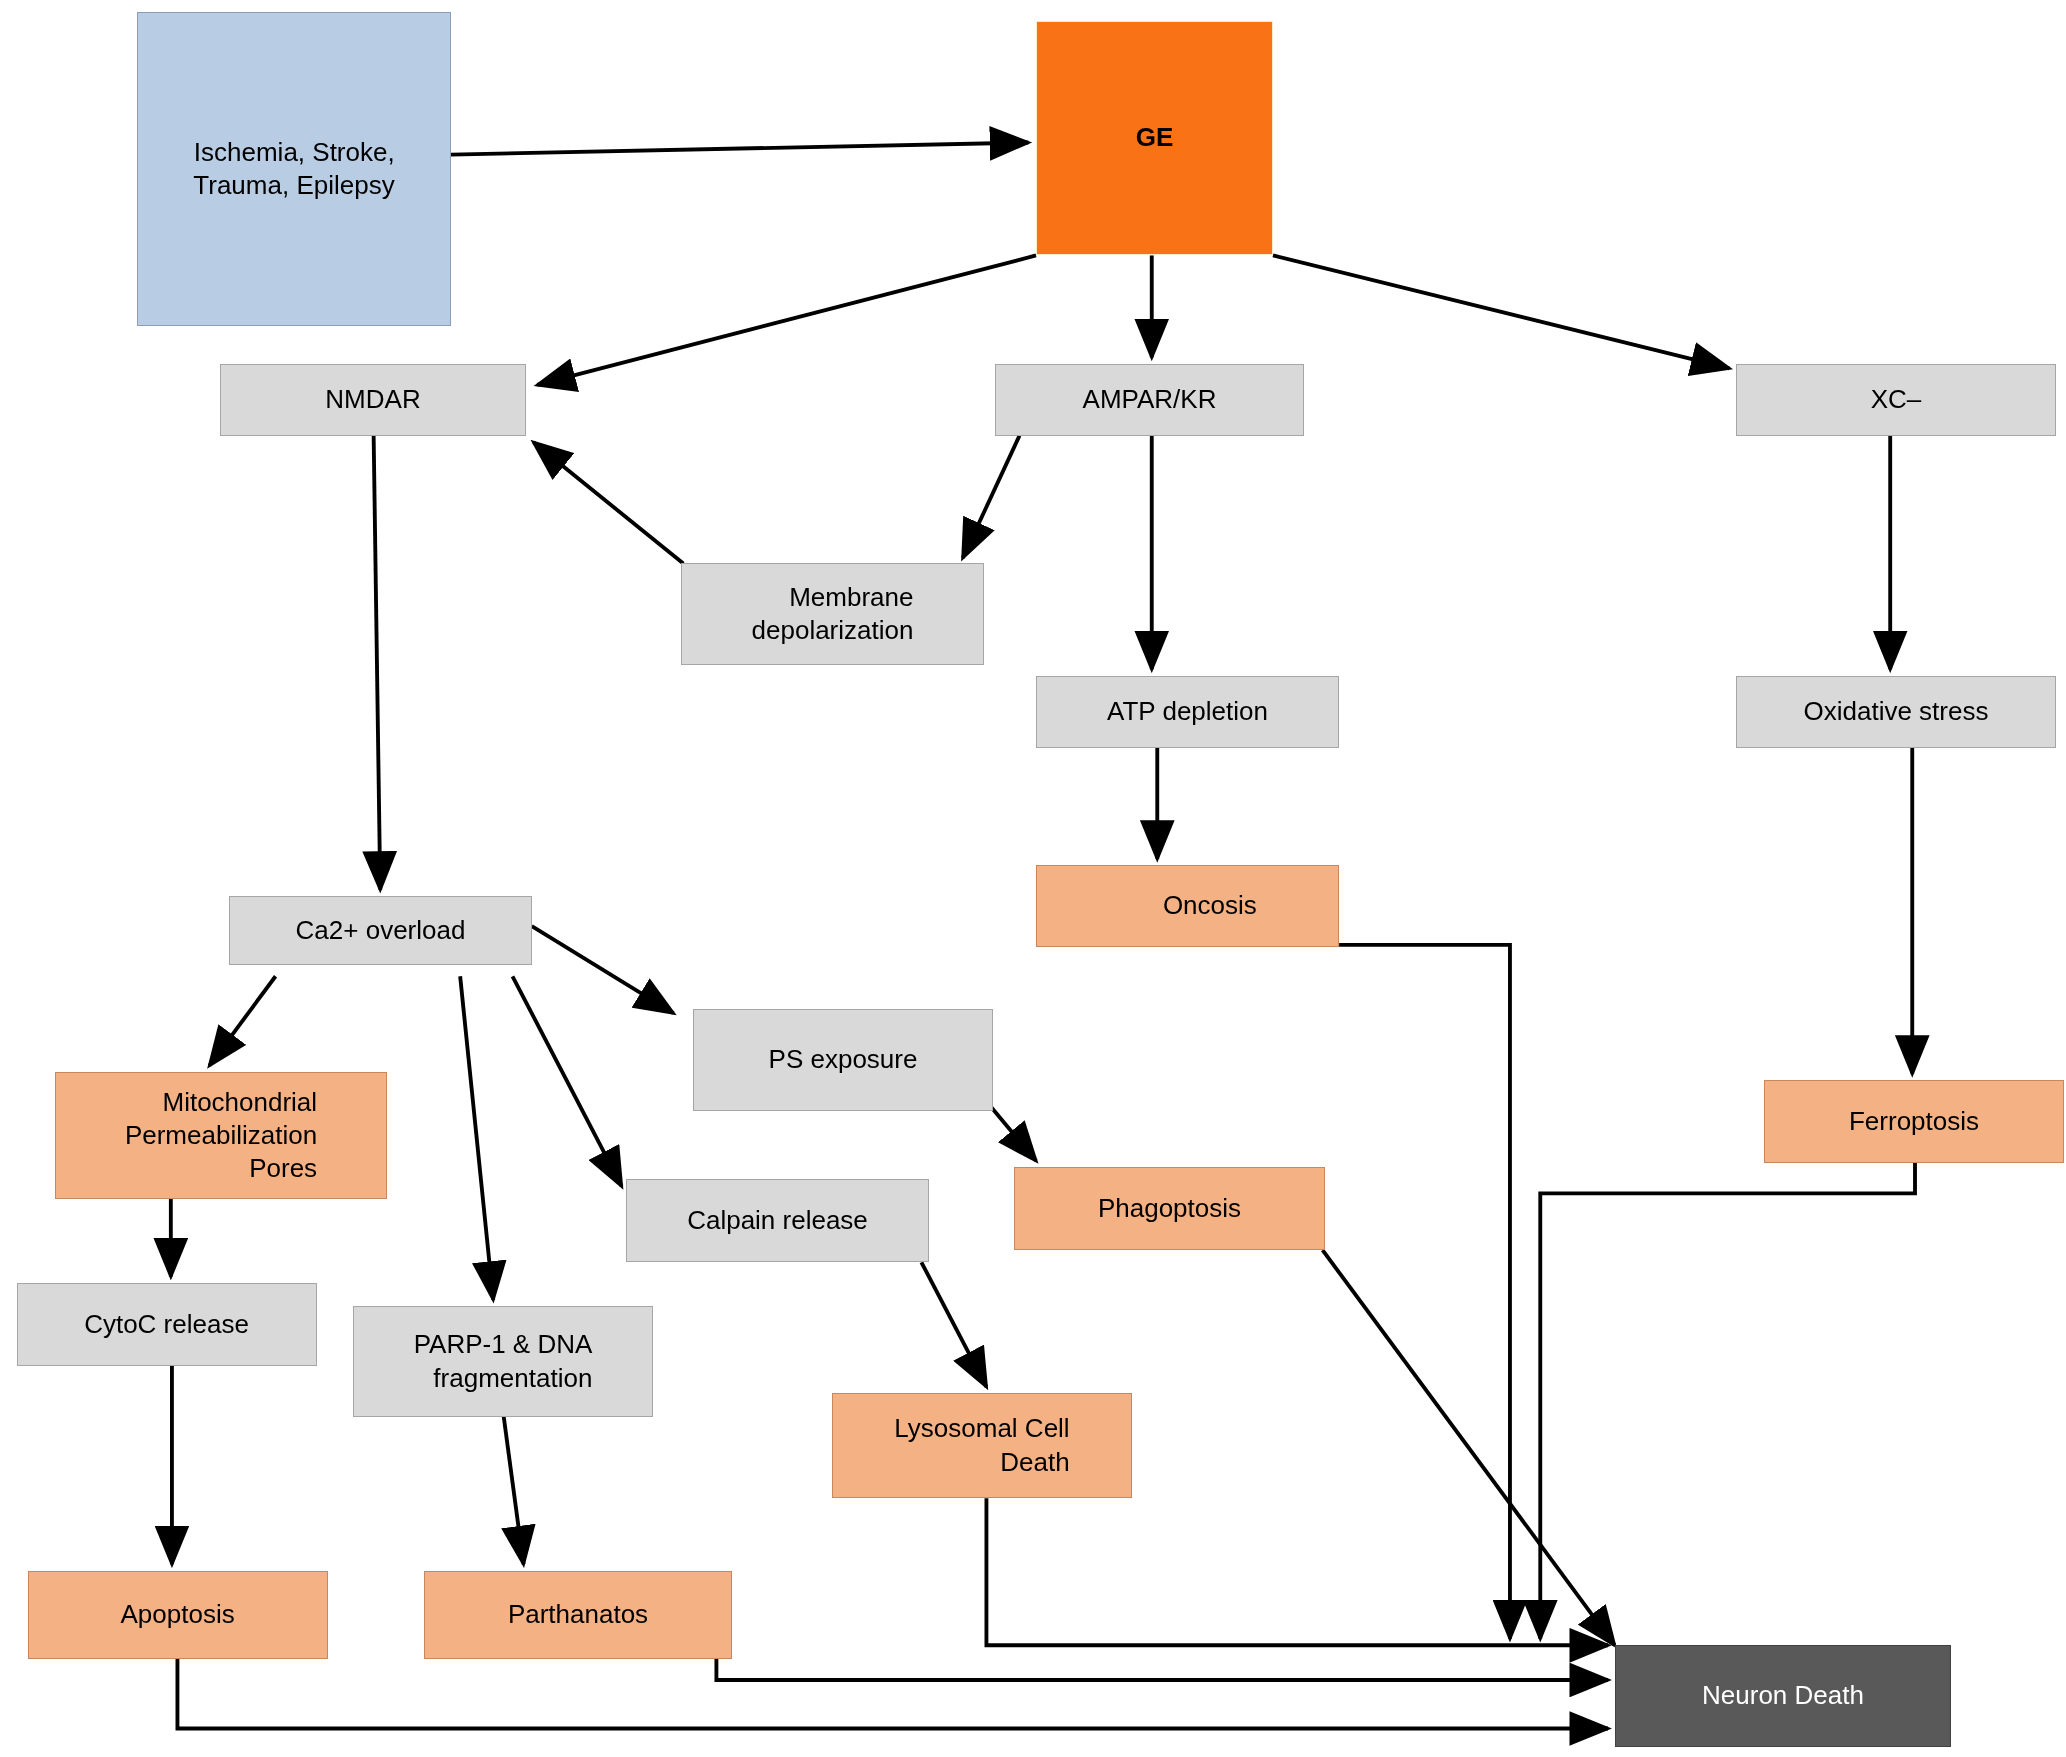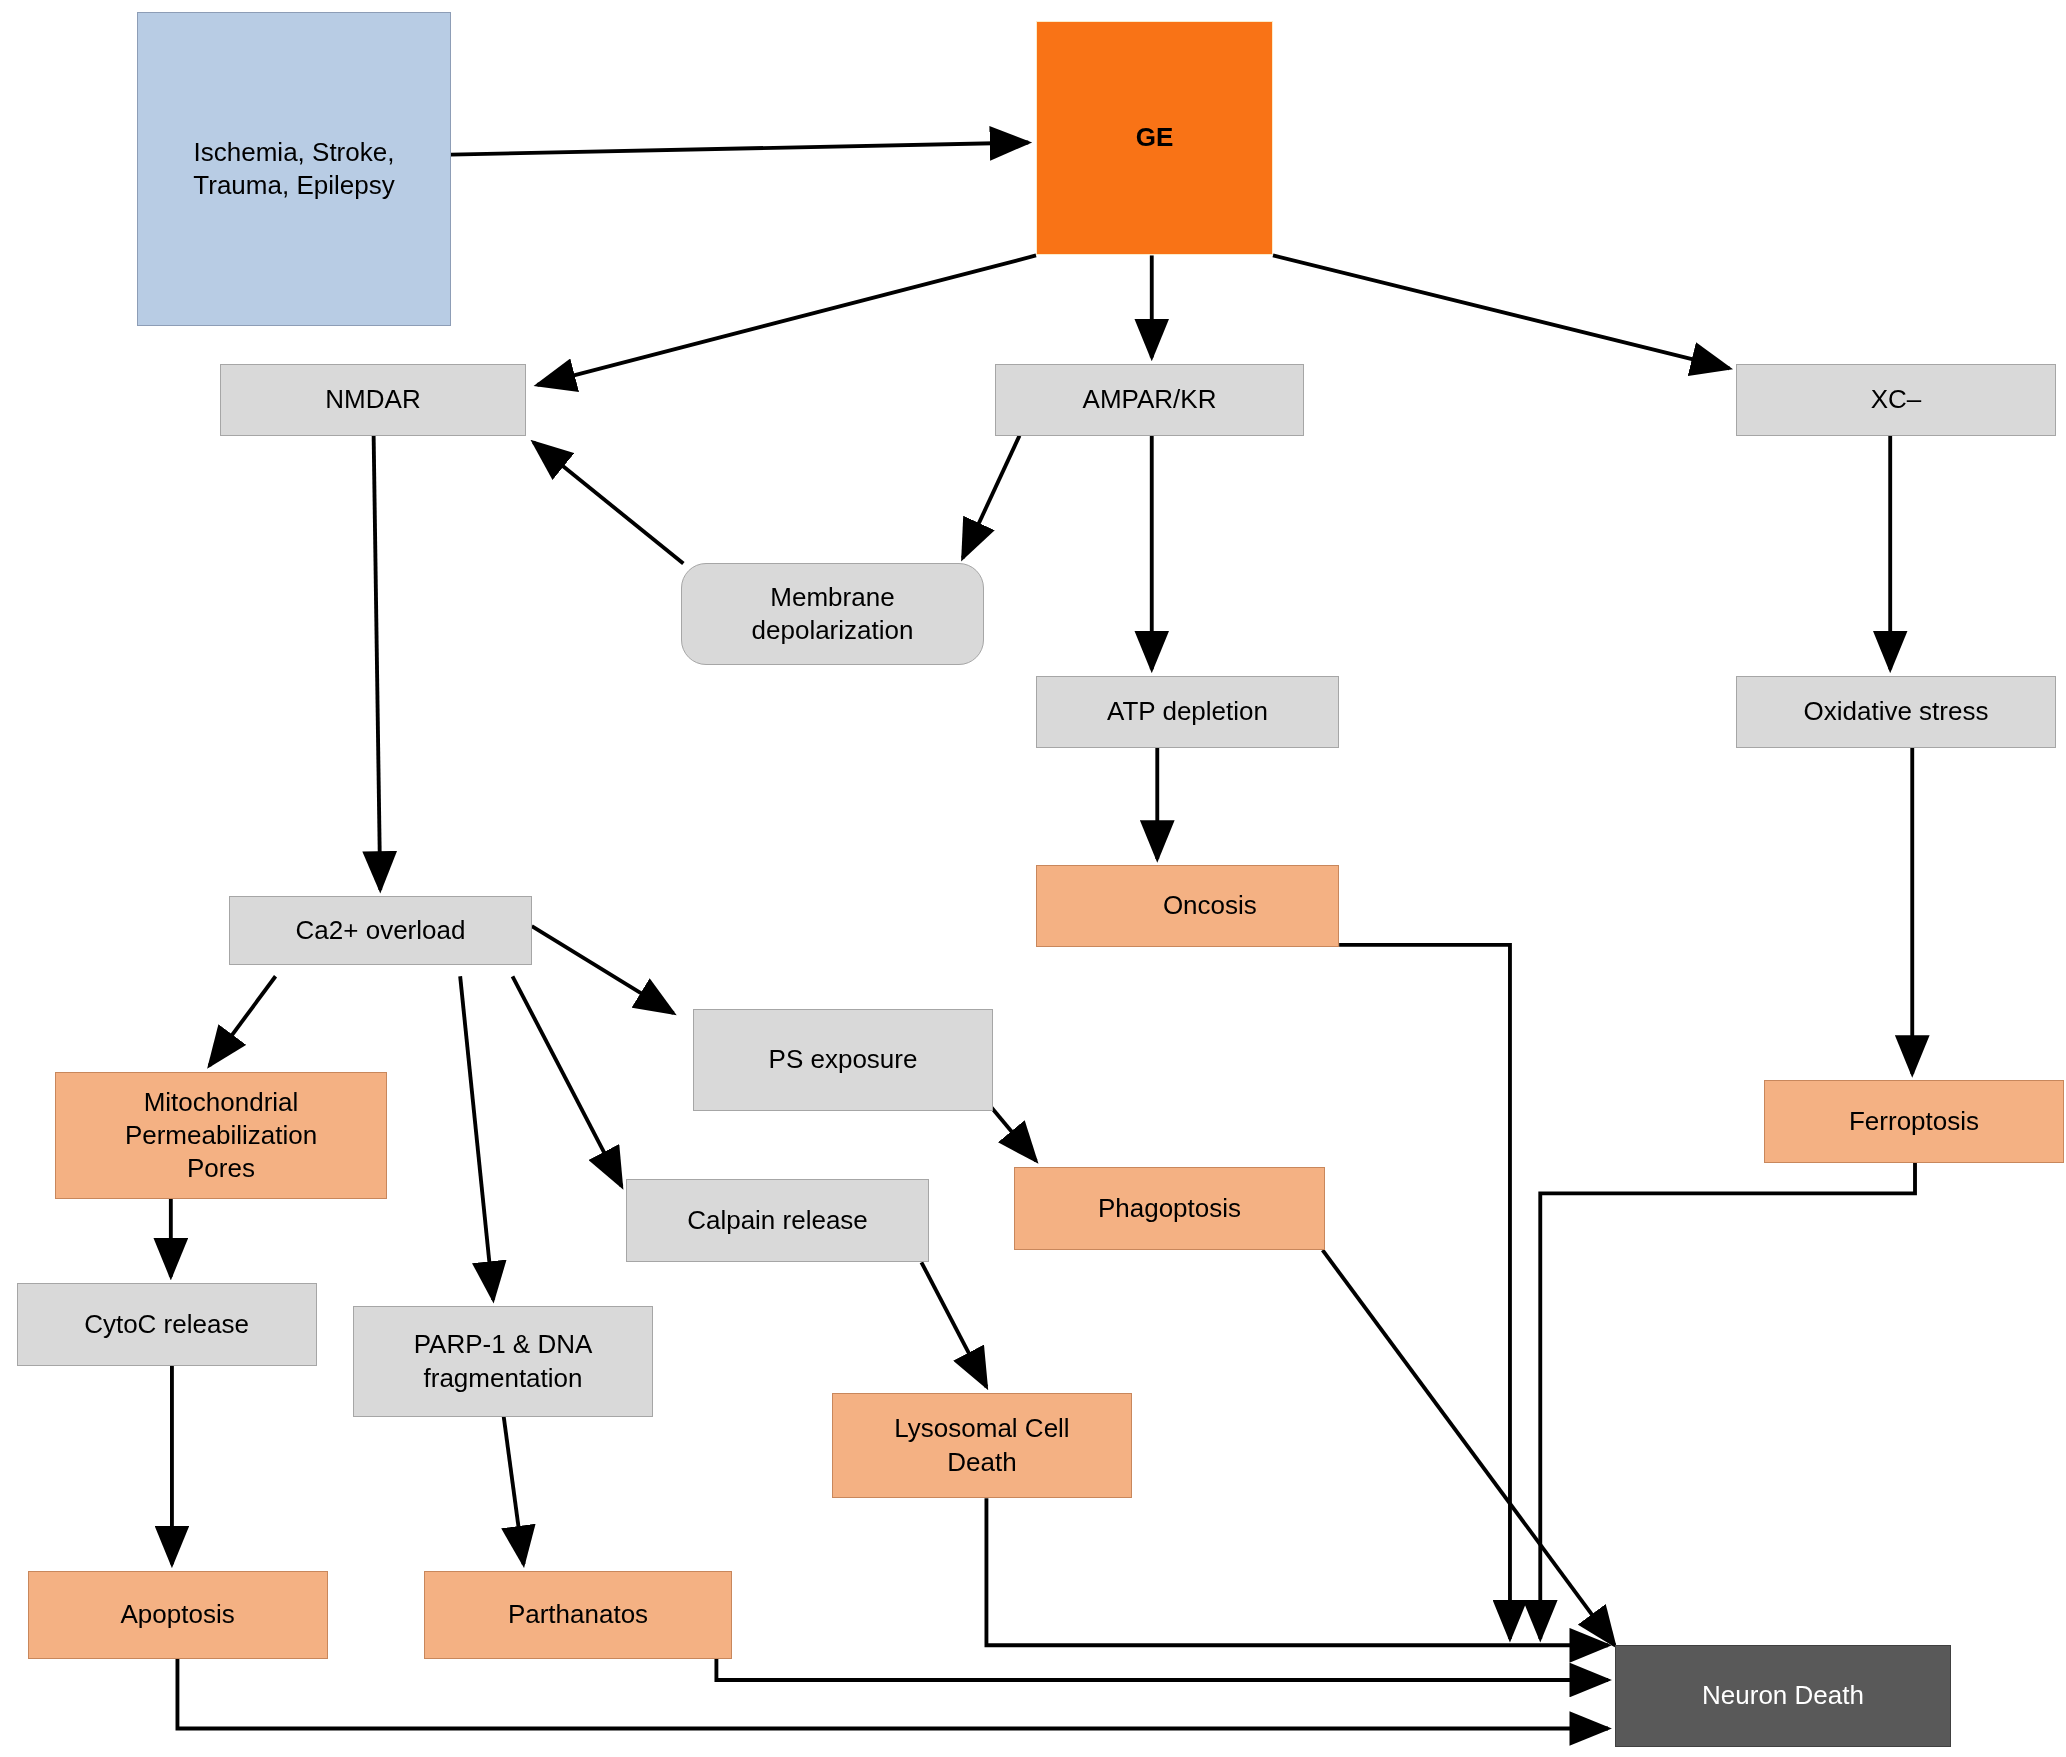--- a/index.html
+++ b/index.html
@@ -8,21 +8,21 @@
     width:2066px;height:1758px;
     background:#ffffff;
     font-family:"Liberation Sans", sans-serif;
     overflow:hidden;
   }
   svg.edges{position:absolute;left:0;top:0;width:2066px;height:1758px;}
   .node{
     position:absolute;
     box-sizing:border-box;
     display:flex;align-items:center;justify-content:center;
-    text-align:center;
+    text-align:right;
     border:1.1px solid #a6a6a6;
     color:#000000;
     line-height:1.28;
     padding:1.1px 3.3px;
     font-size:26px;
     white-space:pre-line;
   }
   .n-gray{background:#d9d9d9;border-color:#a6a6a6;}
   .n-blue{background:#b8cce4;border-color:#8d9db6;}
   .n-cream{background:#f97316;border-color:#fcecc9;font-weight:bold;}
@@ -70,21 +70,21 @@
     </g>
   </svg>
 
   <div id="nodes">
       <div class="node n-blue" style="left: 137px; top: 12px; width: 314px; height: 314px;"><span>Ischemia, Stroke,
 Trauma, Epilepsy</span></div>
       <div class="node n-cream" style="left: 1036px; top: 21px; width: 237px; height: 234px;"><span>GE</span></div>
       <div class="node n-gray" style="left: 220px; top: 364px; width: 306px; height: 72px;"><span>NMDAR</span></div>
       <div class="node n-gray" style="left: 995px; top: 364px; width: 309px; height: 72px;"><span>AMPAR/KR</span></div>
       <div class="node n-gray" style="left: 1736px; top: 364px; width: 320px; height: 72px;"><span>XC–</span></div>
-      <div class="node n-gray" style="left: 681px; top: 563px; width: 303px; height: 102px; border-radius: 25px;"><span>Membrane
+      <div class="node n-gray" style="left: 681px; top: 563px; width: 303px; height: 102px;"><span>Membrane
 depolarization</span></div>
       <div class="node n-gray" style="left: 1036px; top: 676px; width: 303px; height: 72px;"><span>ATP depletion</span></div>
       <div class="node n-gray" style="left: 1736px; top: 676px; width: 320px; height: 72px;"><span>Oxidative stress</span></div>
       <div class="node n-gray" style="left: 229px; top: 896px; width: 303px; height: 69px;"><span>Ca2+ overload</span></div>
       <div class="node n-orange" style="left: 1036px; top: 865px; width: 303px; height: 82px; padding-left: 48px;"><span>Oncosis</span></div>
       <div class="node n-orange" style="left: 55px; top: 1072px; width: 332px; height: 127px;"><span>Mitochondrial
 Permeabilization
 Pores</span></div>
       <div class="node n-gray" style="left: 678px; top: 1009px; width: 300px; height: 102px; margin-left: 15px;"><span>PS exposure</span></div>
       <div class="node n-orange" style="left: 1764px; top: 1080px; width: 300px; height: 83px;"><span>Ferroptosis</span></div>

